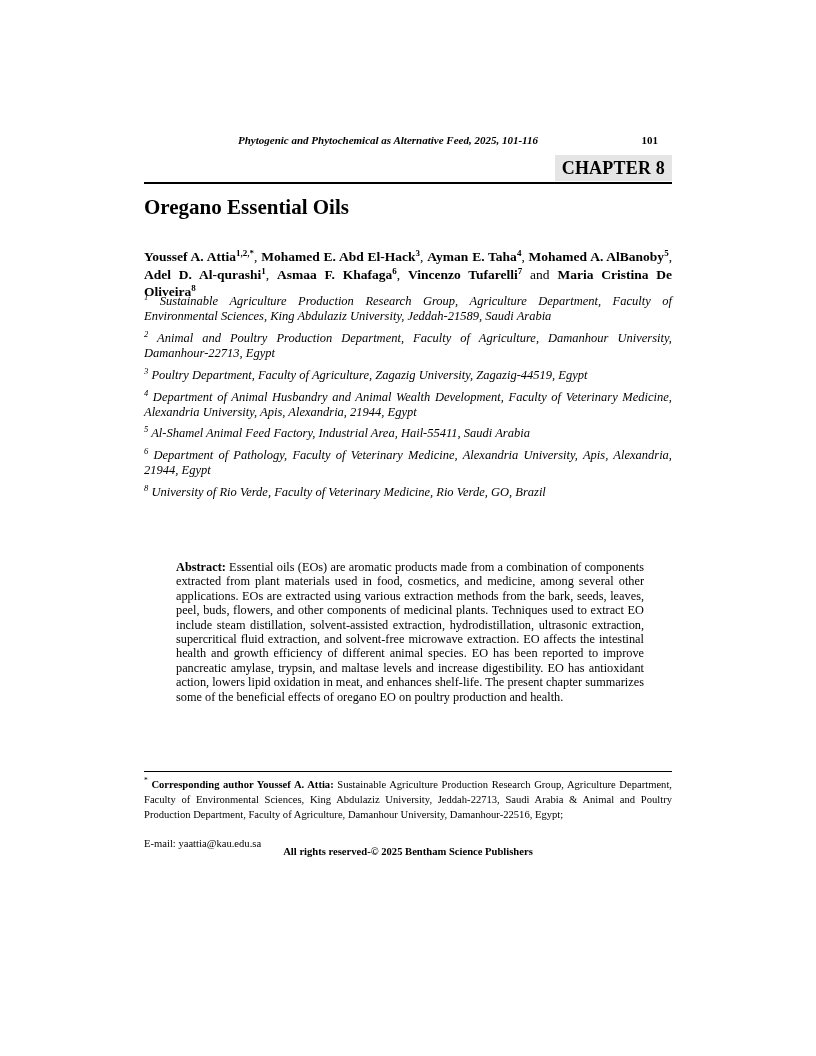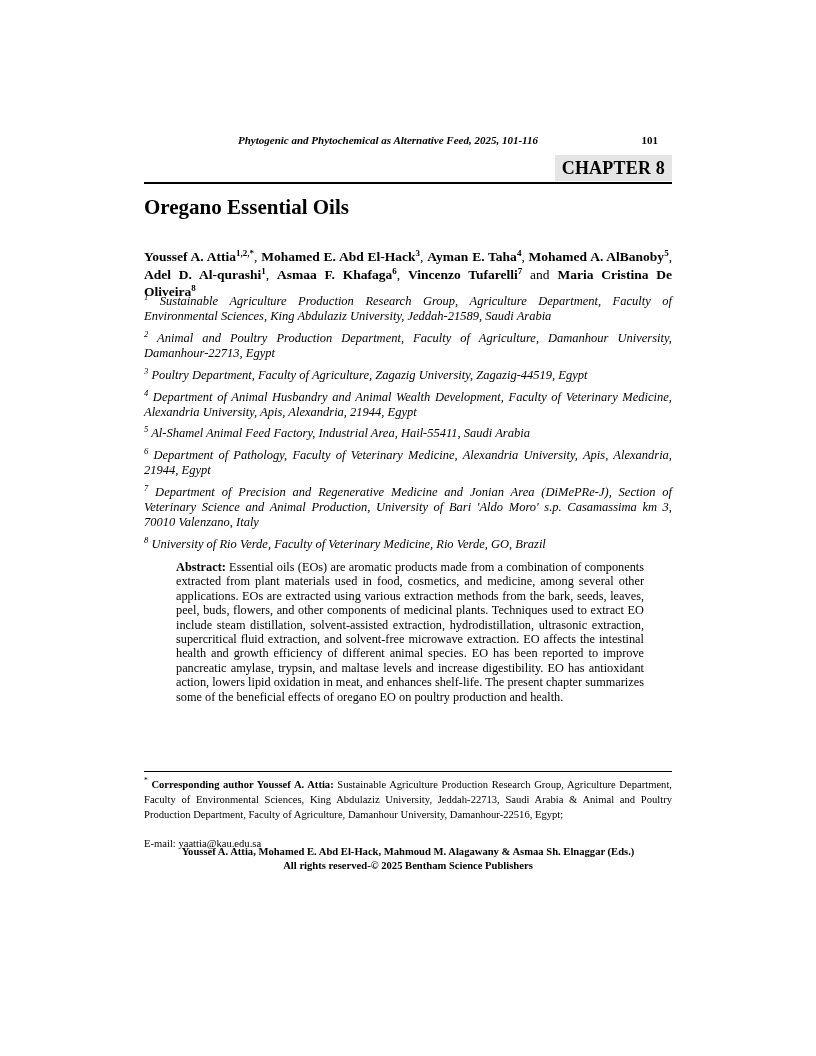--- a/index.html
+++ b/index.html
@@ -113,29 +113,27 @@
 
     <div class="authors"><span class="author">Youssef A. Attia<sup>1,2,*</sup></span>, <span class="author">Mohamed E. Abd El-Hack<sup>3</sup></span>, <span class="author">Ayman E. Taha<sup>4</sup></span>, <span class="author">Mohamed A. AlBanoby<sup>5</sup></span>, <span class="author">Adel D. Al-qurashi<sup>1</sup></span>, <span class="author">Asmaa F. Khafaga<sup>6</sup></span>, <span class="author">Vincenzo Tufarelli<sup>7</sup></span> <span class="and">and </span><span class="author">Maria Cristina De Oliveira<sup>8</sup></span></div>
 
     <div class="affiliations">
         <p class="affiliation"><sup>1</sup> Sustainable Agriculture Production Research Group, Agriculture Department, Faculty of Environmental Sciences, King Abdulaziz University, Jeddah-21589, Saudi Arabia</p>
         <p class="affiliation"><sup>2</sup> Animal and Poultry Production Department, Faculty of Agriculture, Damanhour University, Damanhour-22713, Egypt</p>
         <p class="affiliation"><sup>3</sup> Poultry Department, Faculty of Agriculture, Zagazig University, Zagazig-44519, Egypt</p>
         <p class="affiliation"><sup>4</sup> Department of Animal Husbandry and Animal Wealth Development, Faculty of Veterinary Medicine, Alexandria University, Apis, Alexandria, 21944, Egypt</p>
         <p class="affiliation"><sup>5</sup> Al-Shamel Animal Feed Factory, Industrial Area, Hail-55411, Saudi Arabia</p>
         <p class="affiliation"><sup>6</sup> Department of Pathology, Faculty of Veterinary Medicine, Alexandria University, Apis, Alexandria, 21944, Egypt</p>
-        <p class="affiliation"><sup>7</sup> Department of Precision and Regenerative Medicine and Jonian Area (DiMePRe-J), Section of Veterinary Science and Animal Production, University of Bari 'Aldo Moro' s.p. Casamassima km 3, 70010 Valenzano, Italy</p>
         <p class="affiliation"><sup>8</sup> University of Rio Verde, Faculty of Veterinary Medicine, Rio Verde, GO, Brazil</p>
       </div>
 
     <div class="abstract"><span class="abstract-label">Abstract:</span><span> Essential oils (EOs) are aromatic products made from a combination of components extracted from plant materials used in food, cosmetics, and medicine, among several other applications. EOs are extracted using various extraction methods from the bark, seeds, leaves, peel, buds, flowers, and other components of medicinal plants. Techniques used to extract EO include steam distillation, solvent-assisted extraction, hydrodistillation, ultrasonic extraction, supercritical fluid extraction, and solvent-free microwave extraction. EO affects the intestinal health and growth efficiency of different animal species. EO has been reported to improve pancreatic amylase, trypsin, and maltase levels and increase digestibility. EO has antioxidant action, lowers lipid oxidation in meat, and enhances shelf-life. The present chapter summarizes some of the beneficial effects of oregano EO on poultry production and health.</span></div>
 
     <hr class="footnote-rule">
 
     <div class="footnote"><sup>*</sup> <span class="fn-lead">Corresponding author Youssef A. Attia:</span><span> Sustainable Agriculture Production Research Group, Agriculture Department, Faculty of Environmental Sciences, King Abdulaziz University, Jeddah-22713, Saudi Arabia &amp; Animal and Poultry Production Department, Faculty of Agriculture, Damanhour University, Damanhour-22516, Egypt;</span><span class="fn-email">E-mail: yaattia@kau.edu.sa</span></div>
 
     <div class="page-footer">
-      <div>Youssef A. Attia, Mohamed E. Abd El-Hack, Mahmoud M. Alagawany &amp; Asmaa Sh. Elnaggar (Eds.)</div>
       <div>All rights reserved-© 2025 Bentham Science Publishers</div>
     </div>
 
   </div>
 </div>
 
 </body></html>

